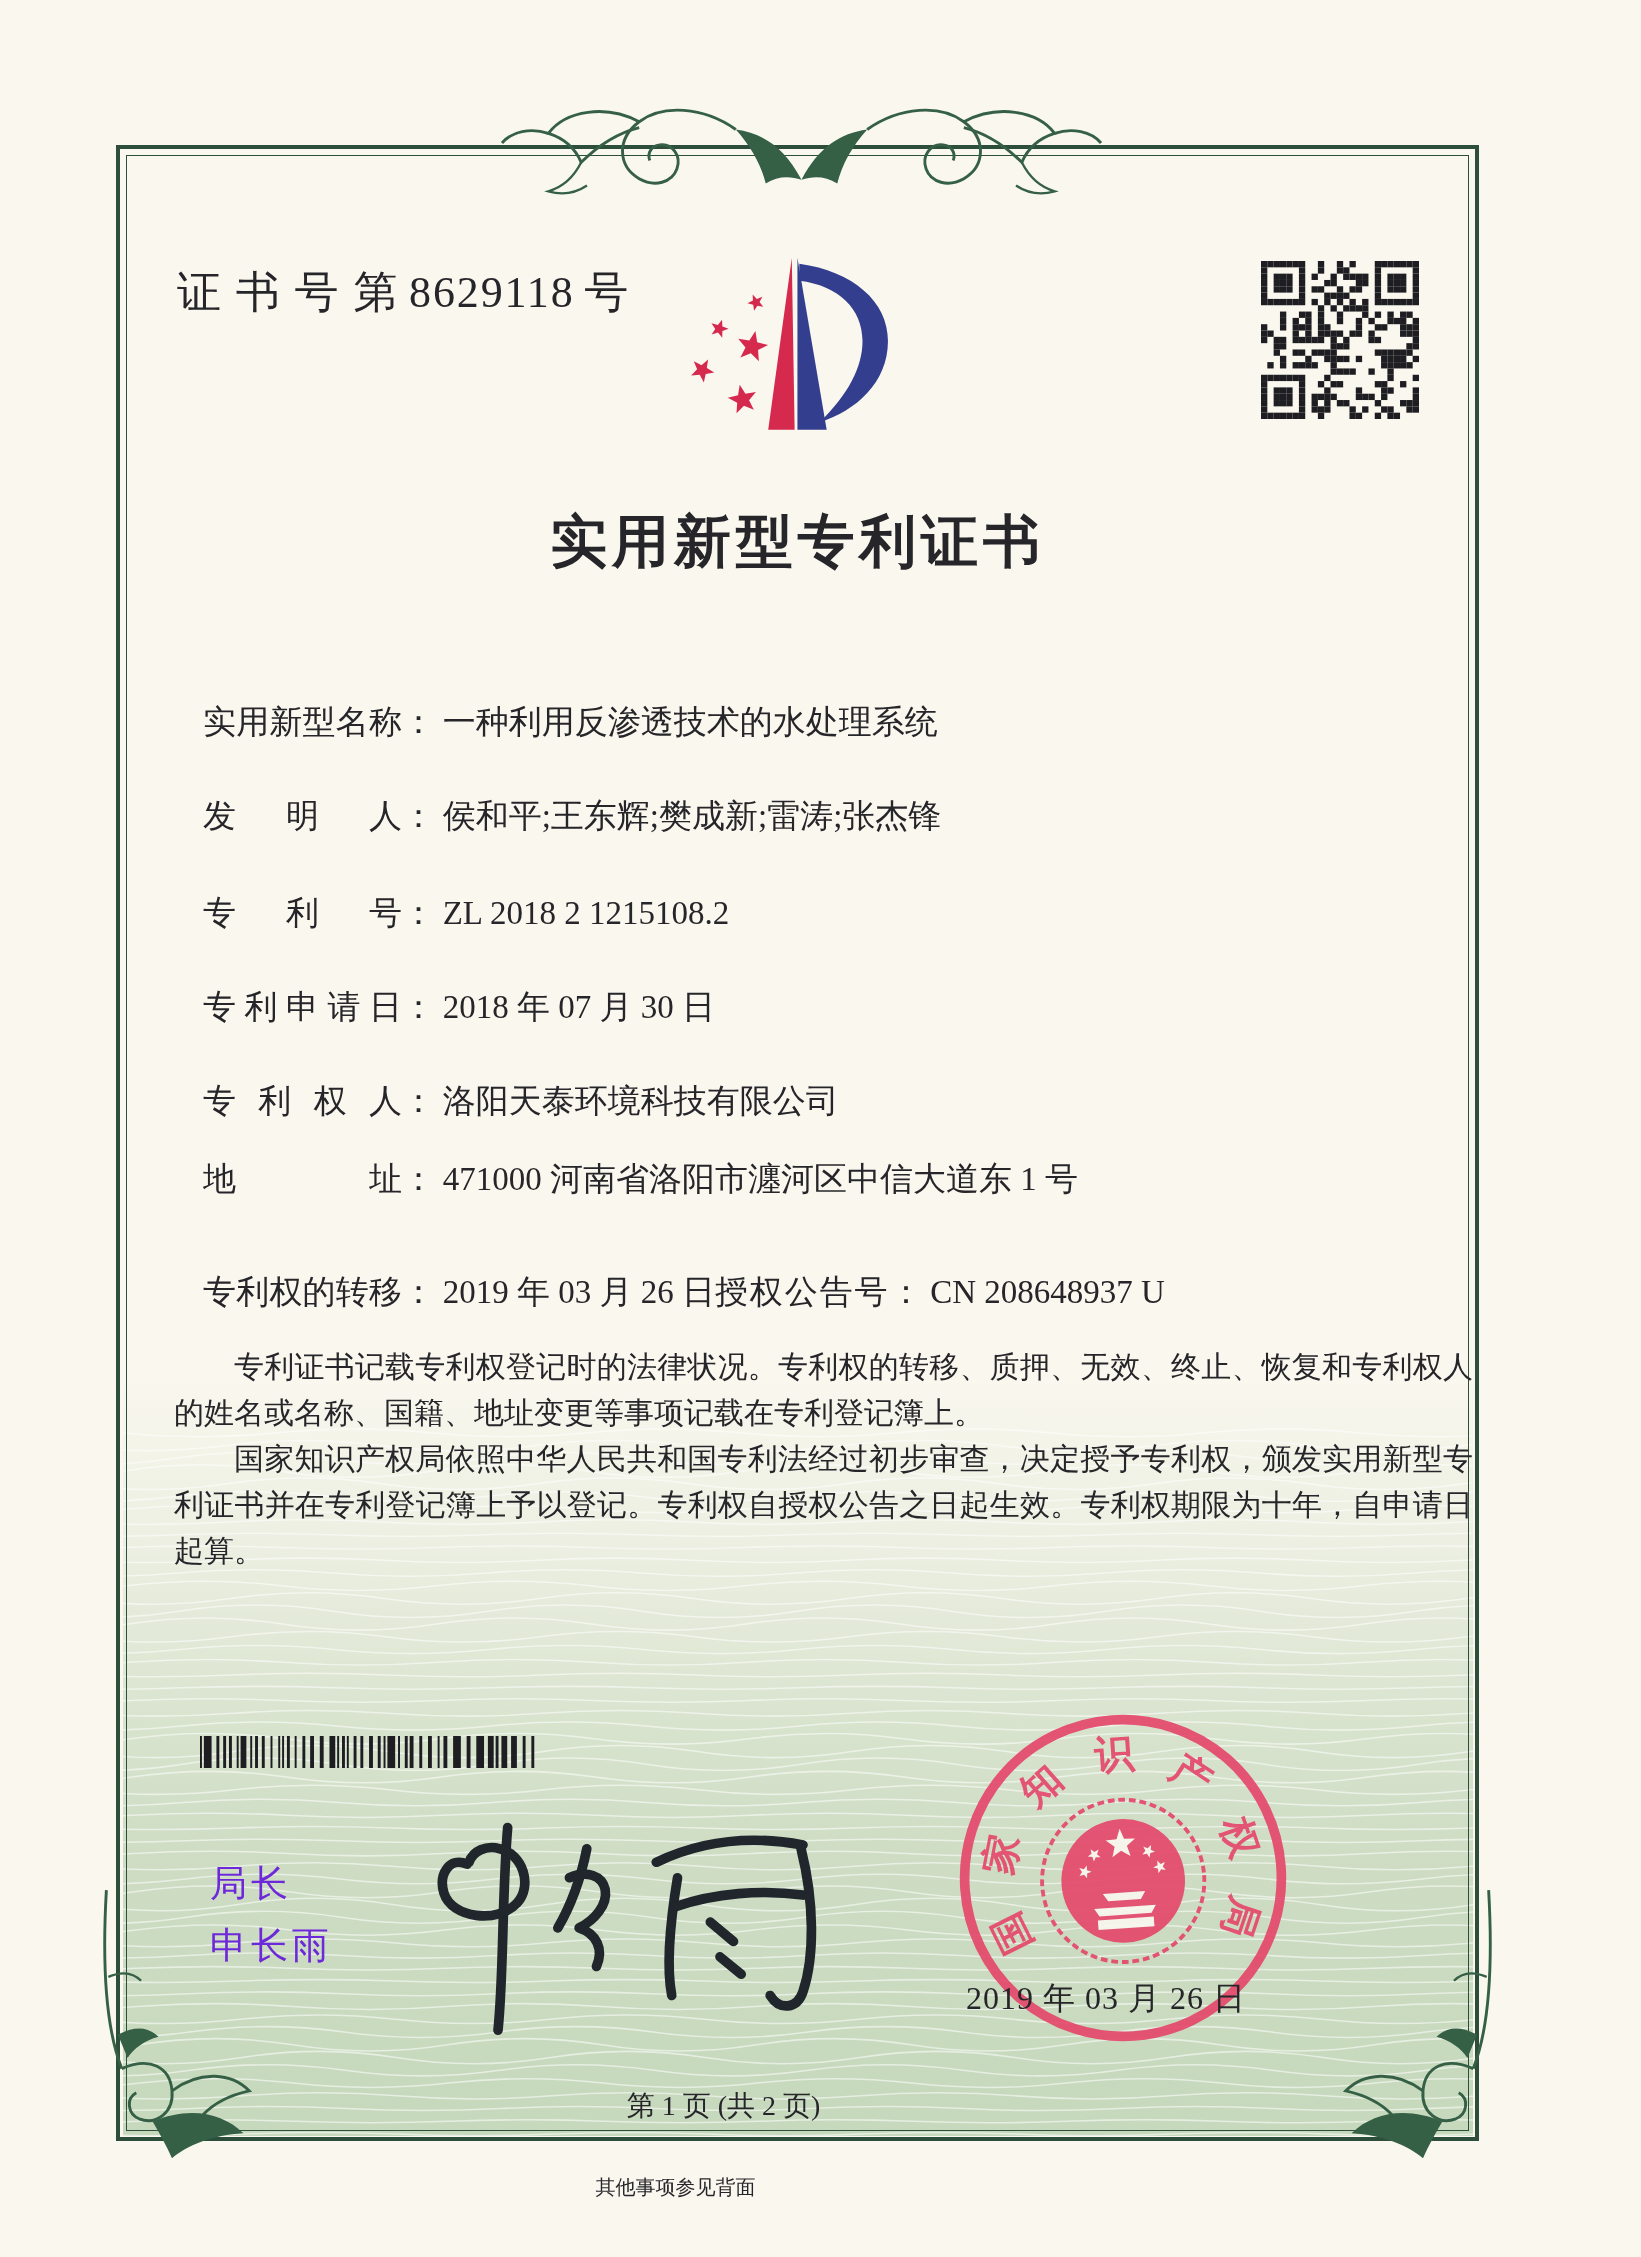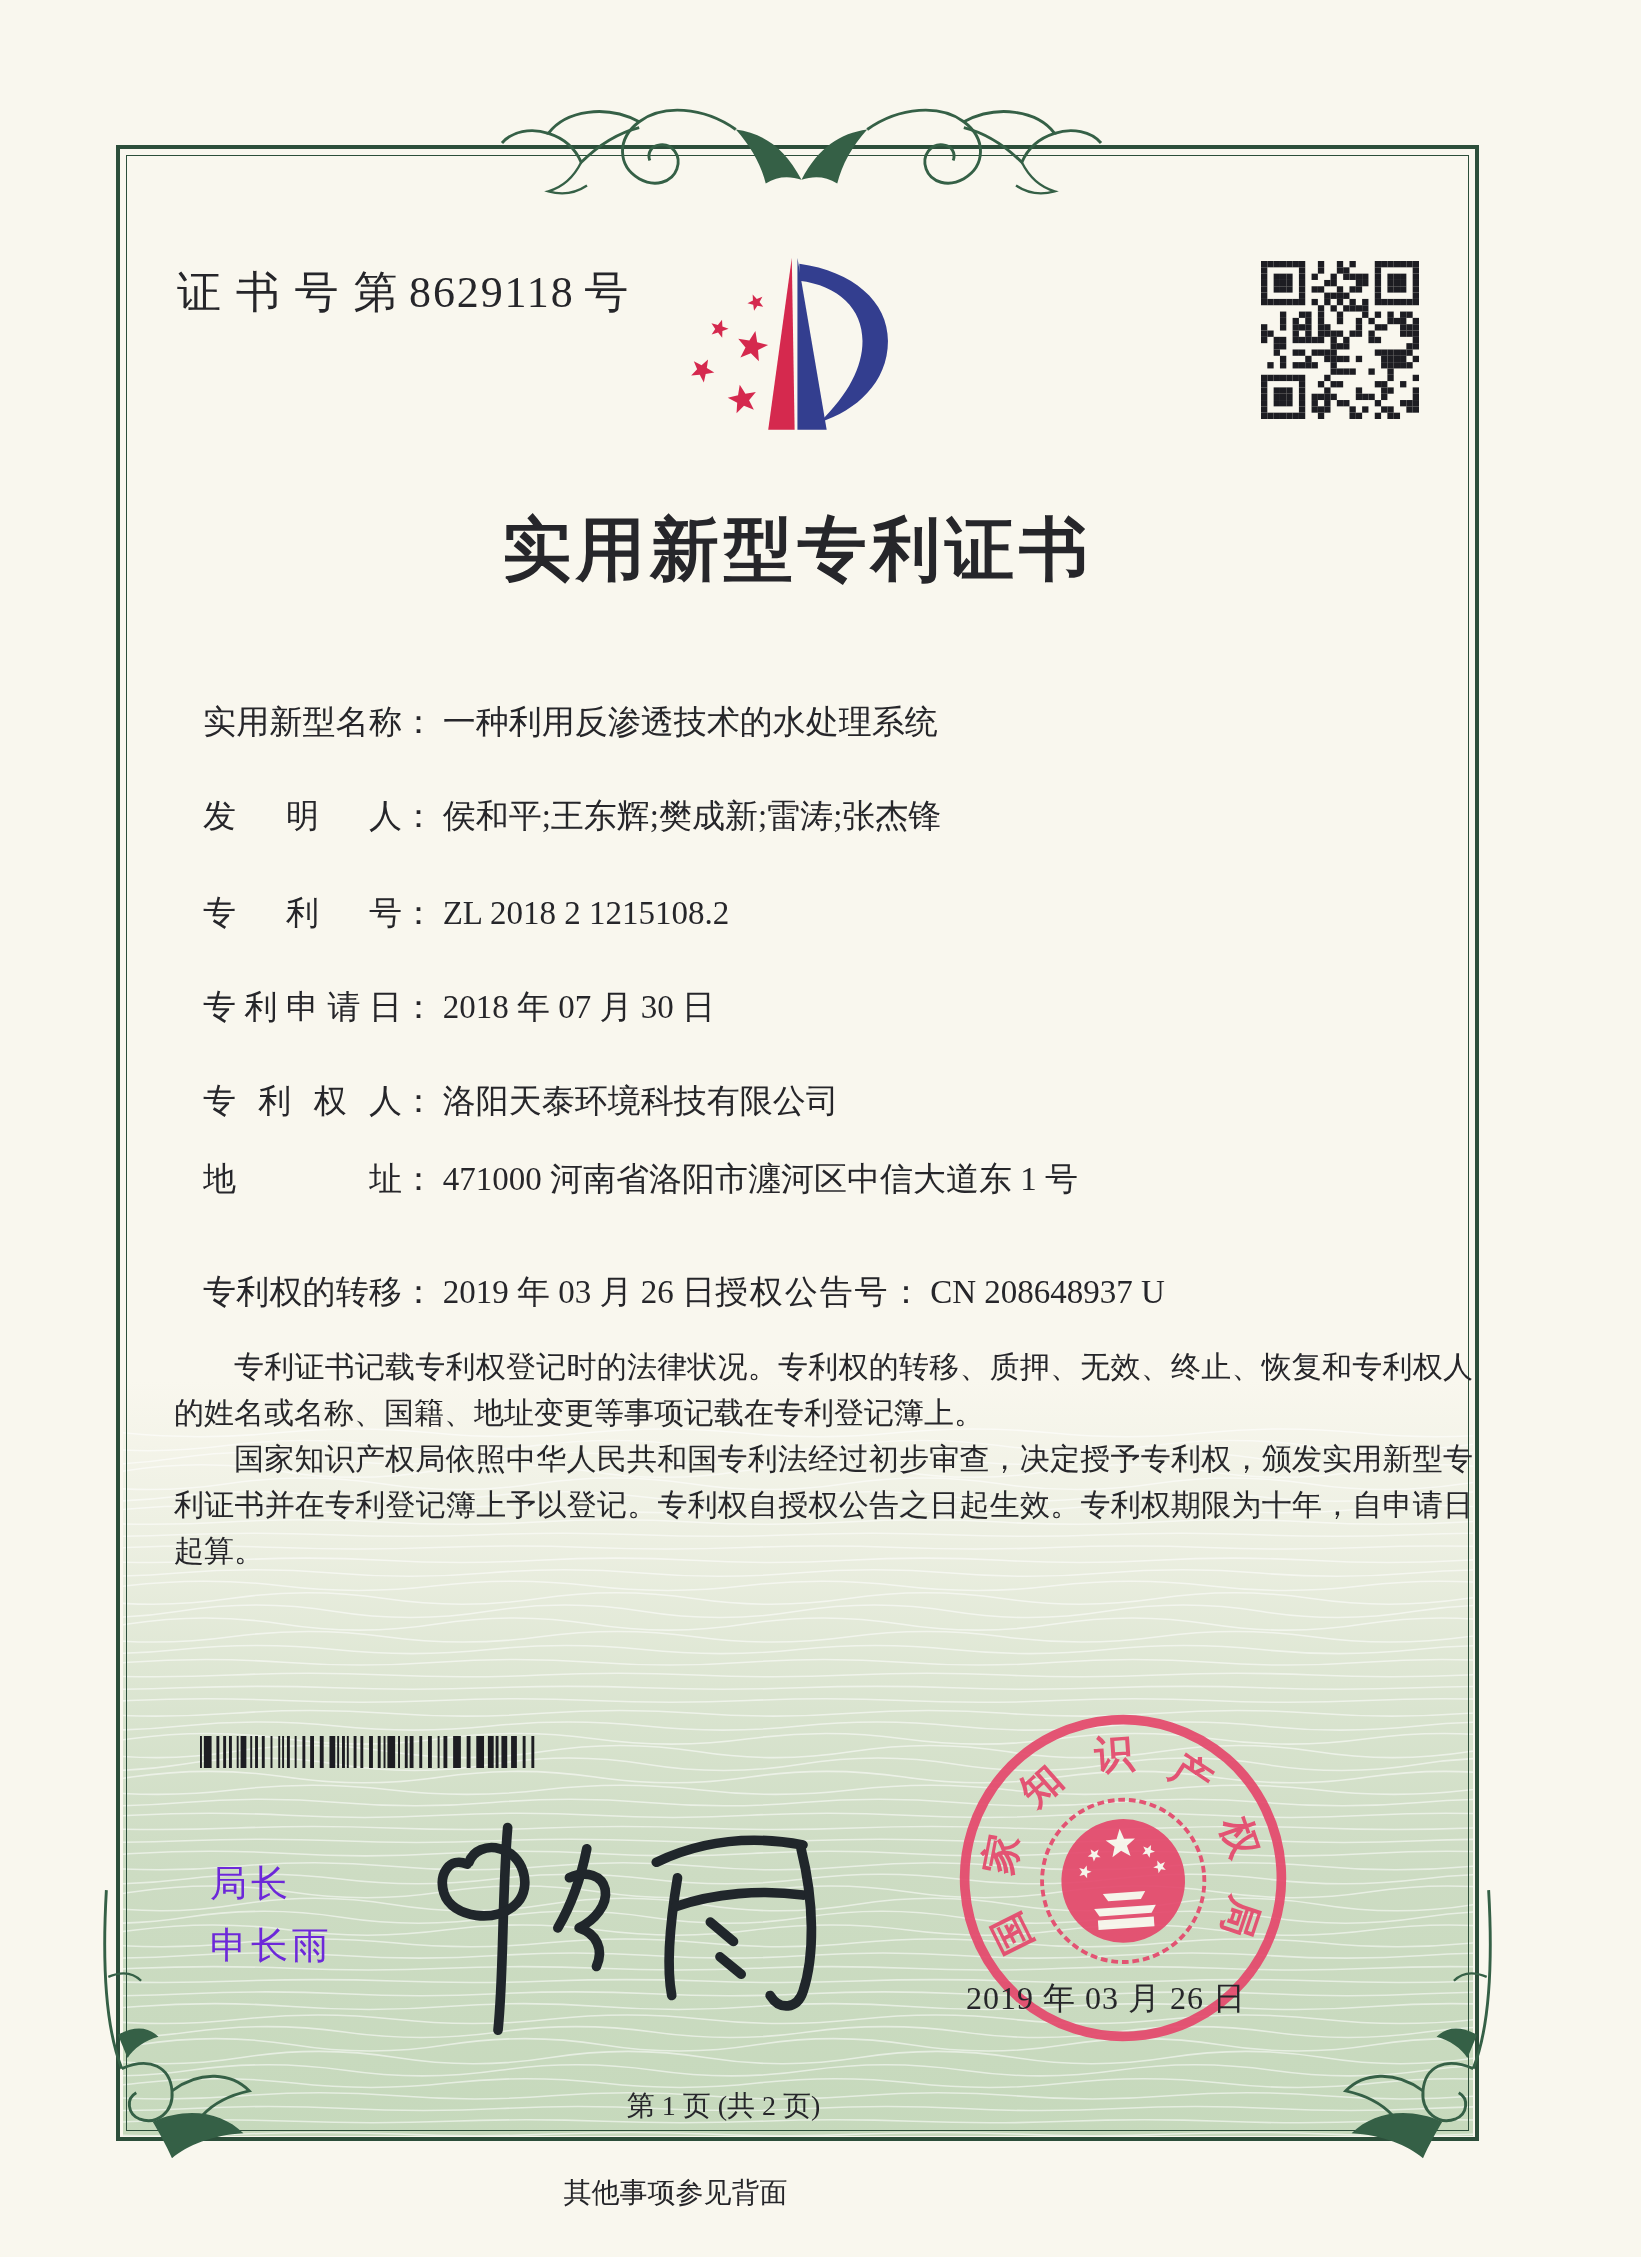--- a/index.html
+++ b/index.html
@@ -11,40 +11,40 @@
   .waves{position:absolute;left:123px;top:1427px;width:1350px;height:709px;z-index:1;}
   
   .frame{position:absolute;left:116px;top:145px;width:1363px;height:1996px;border:4.8px solid #2c4e3a;z-index:3;box-sizing:border-box;pointer-events:none;}
   .frame::after{content:"";position:absolute;inset:5.8px;border:1.9px solid #2c4e3a;}
   .orn{position:absolute;z-index:4;pointer-events:none;}
   
   .cert-no{position:absolute;left:177px;top:263px;font-size:44px;letter-spacing:1.9px;z-index:5;}
   .cert-no .num{margin:0 9.7px;}
   .logo{position:absolute;left:666px;top:243px;width:261px;height:198px;z-index:5;}
   .qr{position:absolute;left:1261px;top:261px;width:158px;height:158px;z-index:5;}
-  .title{position:absolute;left:116px;top:504px;width:1363px;text-align:center;font-size:69px;font-weight:700;letter-spacing:4.8px;z-index:5;}
+  .title{position:absolute;left:116px;top:504px;width:1363px;text-align:center;font-size:57px;font-weight:700;letter-spacing:4.8px;z-index:5;}
   
   .rows{position:absolute;left:203px;top:700px;width:1284px;z-index:5;font-size:33px;}
   .row{position:absolute;left:0;white-space:nowrap;}
   .lab{display:inline-block;width:199px;text-align:justify;text-align-last:justify;}
   .col{margin-right:7.7px;}
   .pair2{}
   .pair2 .lab2{letter-spacing:1.9px;}
   
   .paras{position:absolute;left:174px;top:1344px;width:1299px;z-index:5;}
   .paras p{margin:0;font-size:30px;line-height:46px;text-indent:2em;text-align:justify;}
   
   .barcode{position:absolute;left:200px;top:1736px;width:342px;height:32px;z-index:5;}
   .signer{position:absolute;left:210px;top:1859px;z-index:5;font-family:"Liberation Sans","DejaVu Sans",sans-serif;font-size:37px;color:#6d28d9;}
   .signer div{height:62px;letter-spacing:3.9px;}
   .signature{position:absolute;left:415px;top:1781px;width:415px;height:261px;z-index:6;}
   .seal{position:absolute;left:954px;top:1709px;width:338px;height:338px;z-index:6;transform:rotate(-4deg);opacity:.92;}
   .seal-date{position:absolute;left:966px;top:1977px;width:328px;font-size:32px;letter-spacing:1px;z-index:7;}
   .page-num{position:absolute;left:434px;top:2087px;width:579px;text-align:center;font-size:28px;z-index:5;}
-  .back-note{position:absolute;left:386px;top:2174px;width:579px;text-align:center;font-size:28px;z-index:2;}
+  .back-note{position:absolute;left:386px;top:2174px;width:579px;text-align:center;font-size:20px;z-index:2;}
 </style>
 </head>
 <body>
 
 <div class="page">
 
   <div class="green-zone"></div>
   <svg class="waves" id="waves-svg" viewBox="0 0 1398 734" preserveAspectRatio="none">
       <path d="M0,6.0 q80,8.0 160,0 q80,-8.0 160,0 q80,8.0 160,0 q80,-8.0 160,0 q80,8.0 160,0 q80,-8.0 160,0 q80,8.0 160,0 q80,-8.0 160,0 q80,8.0 160,0" fill="none" stroke="#ffffff" stroke-width="1.6" opacity="0.55"></path>
       <path d="M-53,19.2 q80,10.6 160,0 q80,-10.6 160,0 q80,10.6 160,0 q80,-10.6 160,0 q80,10.6 160,0 q80,-10.6 160,0 q80,10.6 160,0 q80,-10.6 160,0 q80,10.6 160,0 q80,-10.6 160,0" fill="none" stroke="#ffffff" stroke-width="1.6" opacity="0.55"></path>

